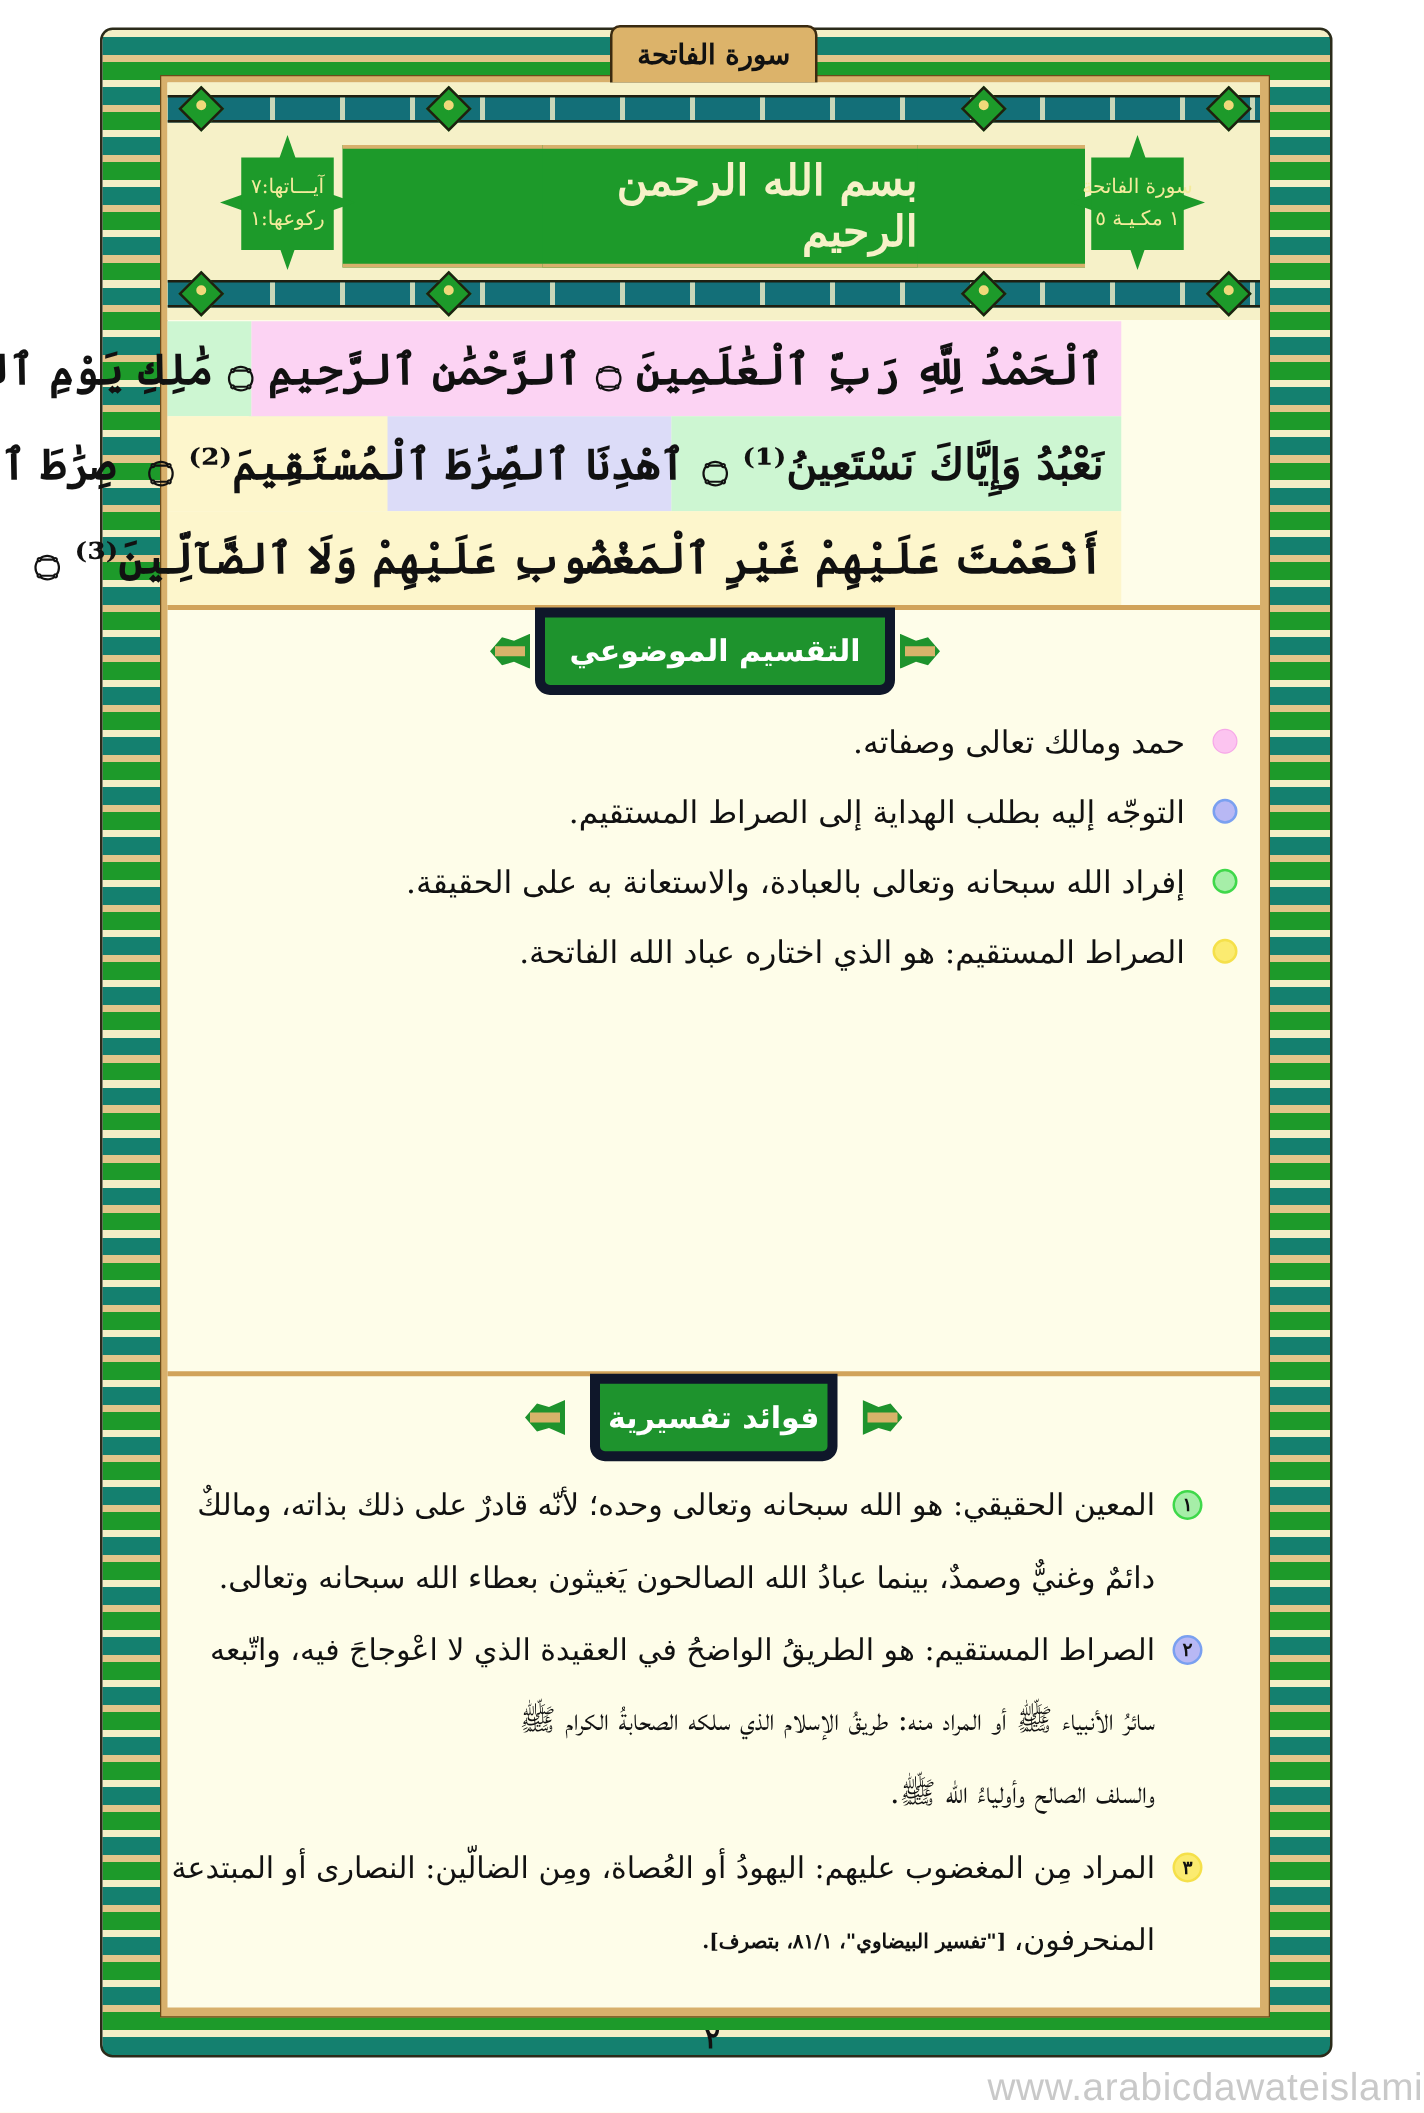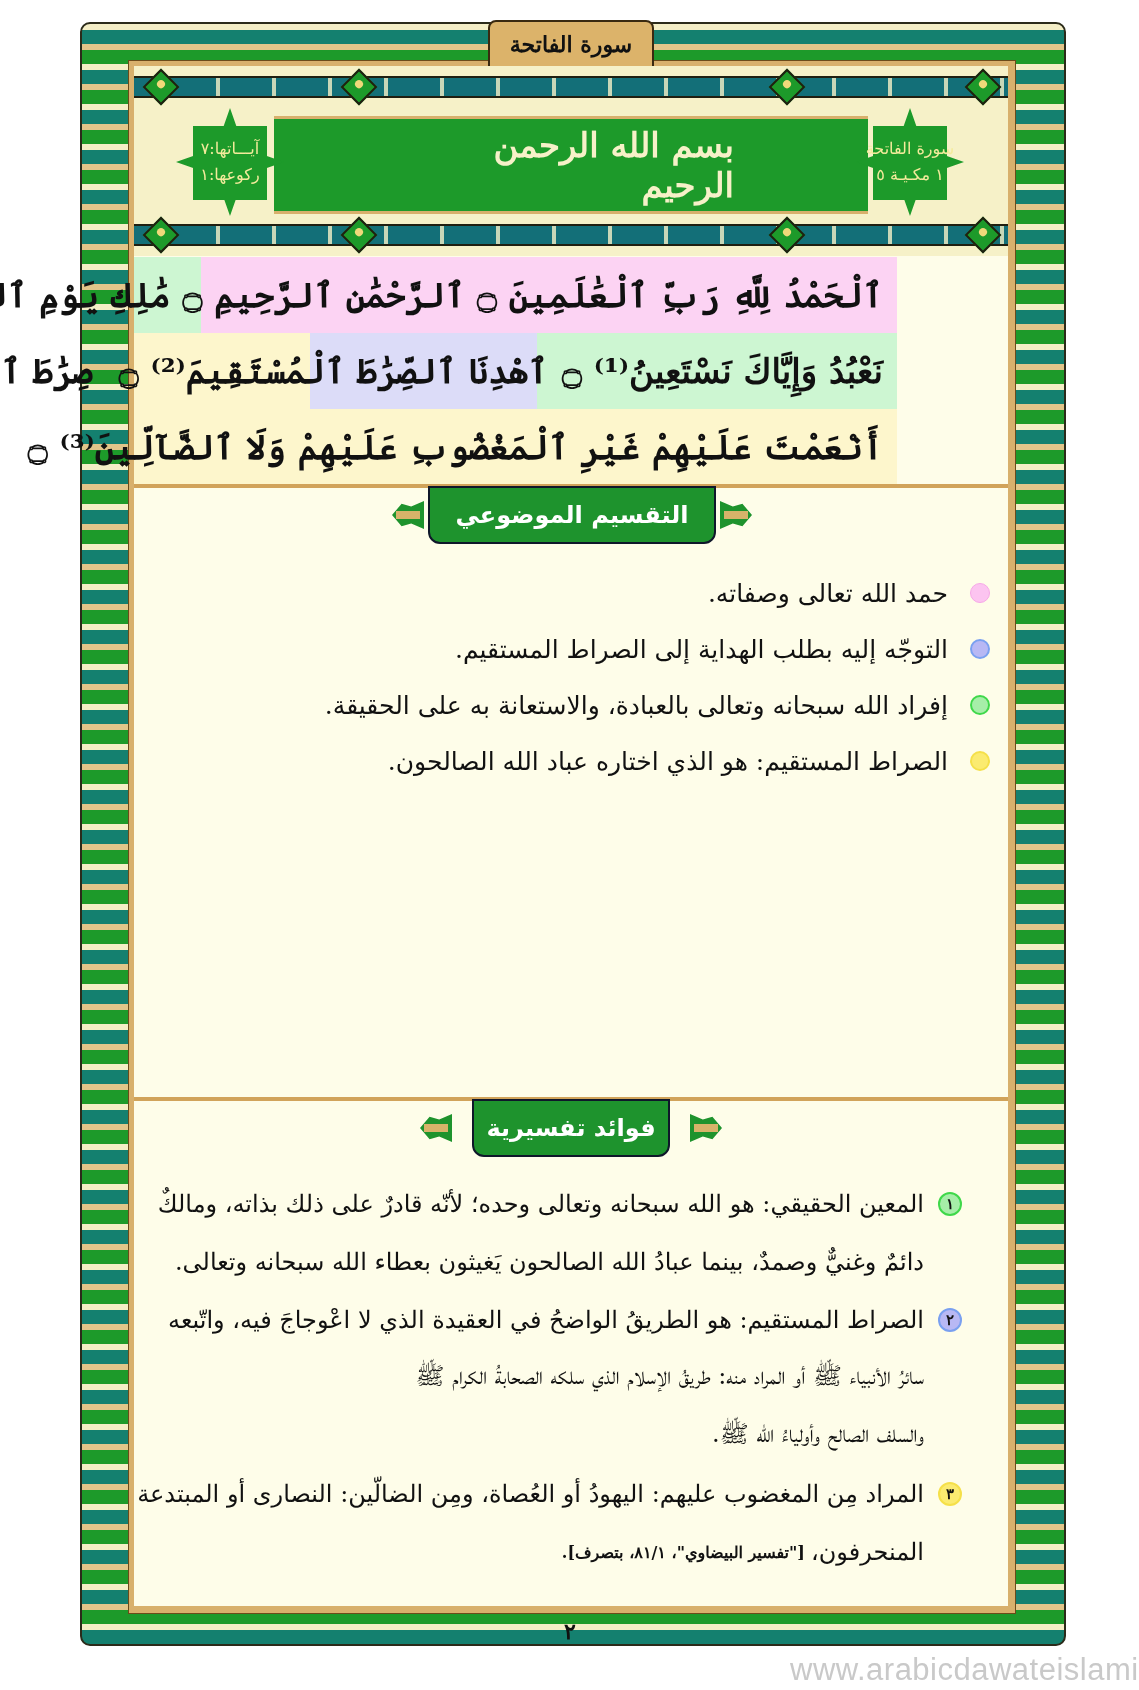--- a/index.html
+++ b/index.html
@@ -39,21 +39,21 @@
   
   .verses { left:134px; top:257px; width:763px; height:227px; direction:rtl; }
   .vrow { position:absolute; left:0; right:0; height:76px; }
   .seg { position:absolute; top:0; bottom:0; }
   .vtext { position:absolute; right:14px; left:14px; top:0; bottom:0; display:flex; align-items:center;
     font-size:34px; font-weight:bold; color:#111; white-space:nowrap; justify-content:flex-start; direction:rtl; }
 
   .divider { height:4px; background:#d1a35a; left:134px; width:874px; }
 
   
-  .banner { height:54px; background:#1e932d; border:2px solid #0f172a; border-radius:0 0 12px 12px;
+  .banner { height:54px; background:#1e932d; border:8px solid #0f172a; border-radius:0 0 12px 12px;
     color:#fff; font-family:"DejaVu Sans", sans-serif; font-weight:bold; font-size:24px;
     display:flex; align-items:center; justify-content:center; direction:rtl; }
   .banner-orn { width:32px; height:28px; background:#1e932d; clip-path: polygon(0 50%,30% 10%,60% 20%,100% 0,100% 100%,60% 80%,30% 90%); }
   .banner-orn.r { transform:scaleX(-1); }
   .banner-orn::after { content:""; display:block; margin:10px 4px; height:8px; background:#d7b36a; }
 
   
   .tlist { left:300px; top:565px; width:690px; direction:rtl; }
   .titem { display:flex; align-items:center; height:56px; font-size:25px; color:#111; }
   .dot { width:20px; height:20px; border-radius:50%; margin-left:22px; flex:none; box-sizing:border-box; }
@@ -144,33 +144,33 @@
   <div class="banner-orn"></div>
   <div class="banner" style="flex:1;">
     <span>التقسيم الموضوعي</span>
   </div>
   <div class="banner-orn r"></div>
 </div>
 
 <div class="abs tlist">
   <div class="titem">
     <span class="dot" style="background:#fcc4f0;border:1px solid #f6a8e8;"></span>
-    <span>حمد الله تعالى وصفاته.</span>
+    <span>حمد ومالك تعالى وصفاته.</span>
   </div>
   <div class="titem">
     <span class="dot" style="background:#b8b8f4;border:2px solid #7aa0f0;"></span>
     <span>التوجّه إليه بطلب الهداية إلى الصراط المستقيم.</span>
   </div>
   <div class="titem">
     <span class="dot" style="background:#a6eea8;border:2px solid #3fd84a;"></span>
     <span>إفراد الله سبحانه وتعالى بالعبادة، والاستعانة به على الحقيقة.</span>
   </div>
   <div class="titem">
     <span class="dot" style="background:#fbeb70;border:2px solid #f5e04a;"></span>
-    <span>الصراط المستقيم: هو الذي اختاره عباد الله الصالحون.</span>
+    <span>الصراط المستقيم: هو الذي اختاره عباد الله الفاتحة.</span>
   </div>
 </div>
 
 <div class="abs divider" style="top:1097px;"></div>
 
 <div class="abs" style="left:420px;top:1099px;width:302px;display:flex;align-items:center;gap:20px;">
   <div class="banner-orn"></div>
   <div class="banner" style="flex:1;">
     <span>فوائد تفسيرية</span>
   </div>

